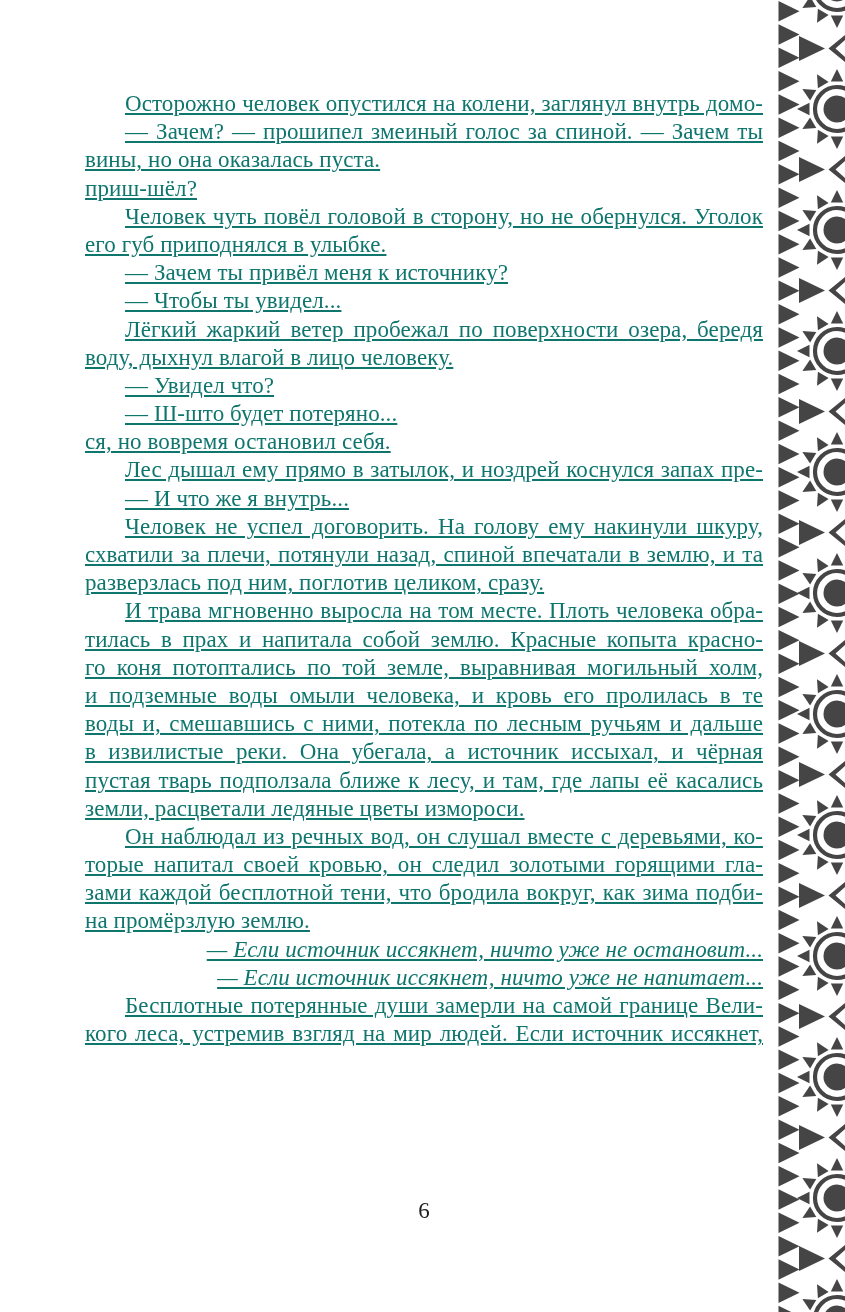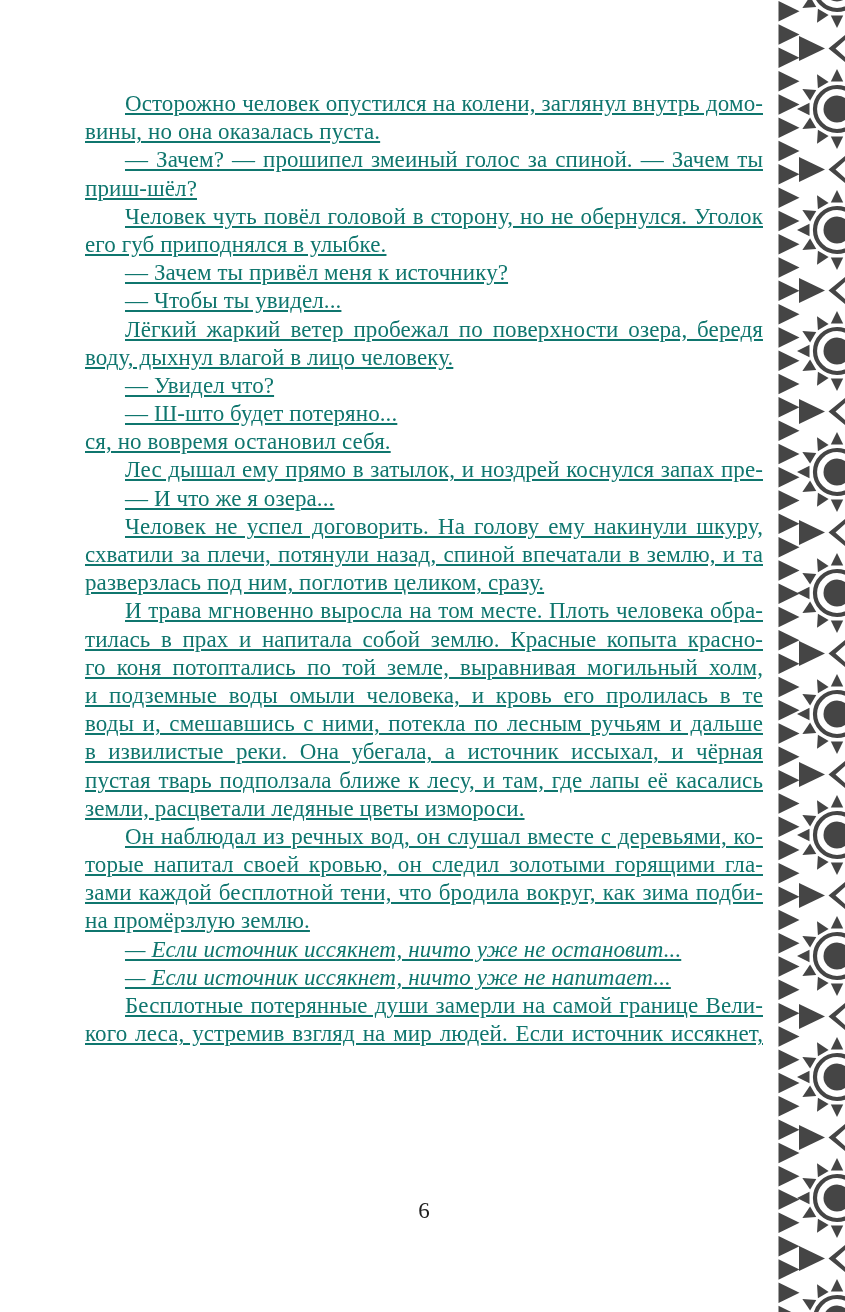--- a/index.html
+++ b/index.html
@@ -21,21 +21,21 @@
     width:678px;
     font-size:23px;
     line-height:28.2px;
     color:#0f766e;
     letter-spacing:0.1px;
     text-decoration:underline;
   }
   .line { height:28.2px; }
   .just { text-align:justify; text-align-last:justify; }
   .indent { text-indent:40px; }
-  .italic { font-style:italic; }
+  .italic { font-style:italic;text-align:right; }
   #folio {
     position:absolute;
     left:85px; top:1198px;
     width:678px;
     text-align:center;
     font-size:23px;
     color:#1f1f1f;
   }
   #ornament {
     position:absolute;
@@ -44,34 +44,34 @@
     display:block;
   }
 </style>
 </head>
 <body>
 
 <div id="page">
 
   <div id="text-block">
       <div class="line just indent">Осторожно человек опустился на колени, заглянул внутрь домо-</div>
+      <div class="line just indent">— Зачем? — прошипел змеиный голос за спиной. — Зачем ты</div>
       <div class="line">вины, но она оказалась пуста.</div>
-      <div class="line just indent">— Зачем? — прошипел змеиный голос за спиной. — Зачем ты</div>
       <div class="line">приш-шёл?</div>
       <div class="line just indent">Человек чуть повёл головой в сторону, но не обернулся. Уголок</div>
       <div class="line">его губ приподнялся в улыбке.</div>
       <div class="line indent">— Зачем ты привёл меня к источнику?</div>
       <div class="line indent">— Чтобы ты увидел...</div>
       <div class="line just indent">Лёгкий жаркий ветер пробежал по поверхности озера, бередя</div>
       <div class="line">воду, дыхнул влагой в лицо человеку.</div>
       <div class="line indent">— Увидел что?</div>
       <div class="line indent">— Ш-што будет потеряно...</div>
       <div class="line">ся, но вовремя остановил себя.</div>
       <div class="line just indent">Лес дышал ему прямо в затылок, и ноздрей коснулся запах пре-</div>
-      <div class="line indent">— И что же я озера...</div>
+      <div class="line indent">— И что же я внутрь...</div>
       <div class="line just indent">Человек не успел договорить. На голову ему накинули шкуру,</div>
       <div class="line just">схватили за плечи, потянули назад, спиной впечатали в землю, и та</div>
       <div class="line">разверзлась под ним, поглотив целиком, сразу.</div>
       <div class="line just indent">И трава мгновенно выросла на том месте. Плоть человека обра-</div>
       <div class="line just">тилась в прах и напитала собой землю. Красные копыта красно-</div>
       <div class="line just">го коня потоптались по той земле, выравнивая могильный холм,</div>
       <div class="line just">и подземные воды омыли человека, и кровь его пролилась в те</div>
       <div class="line just">воды и, смешавшись с ними, потекла по лесным ручьям и дальше</div>
       <div class="line just">в извилистые реки. Она убегала, а источник иссыхал, и чёрная</div>
       <div class="line just">пустая тварь подползала ближе к лесу, и там, где лапы её касались</div>

